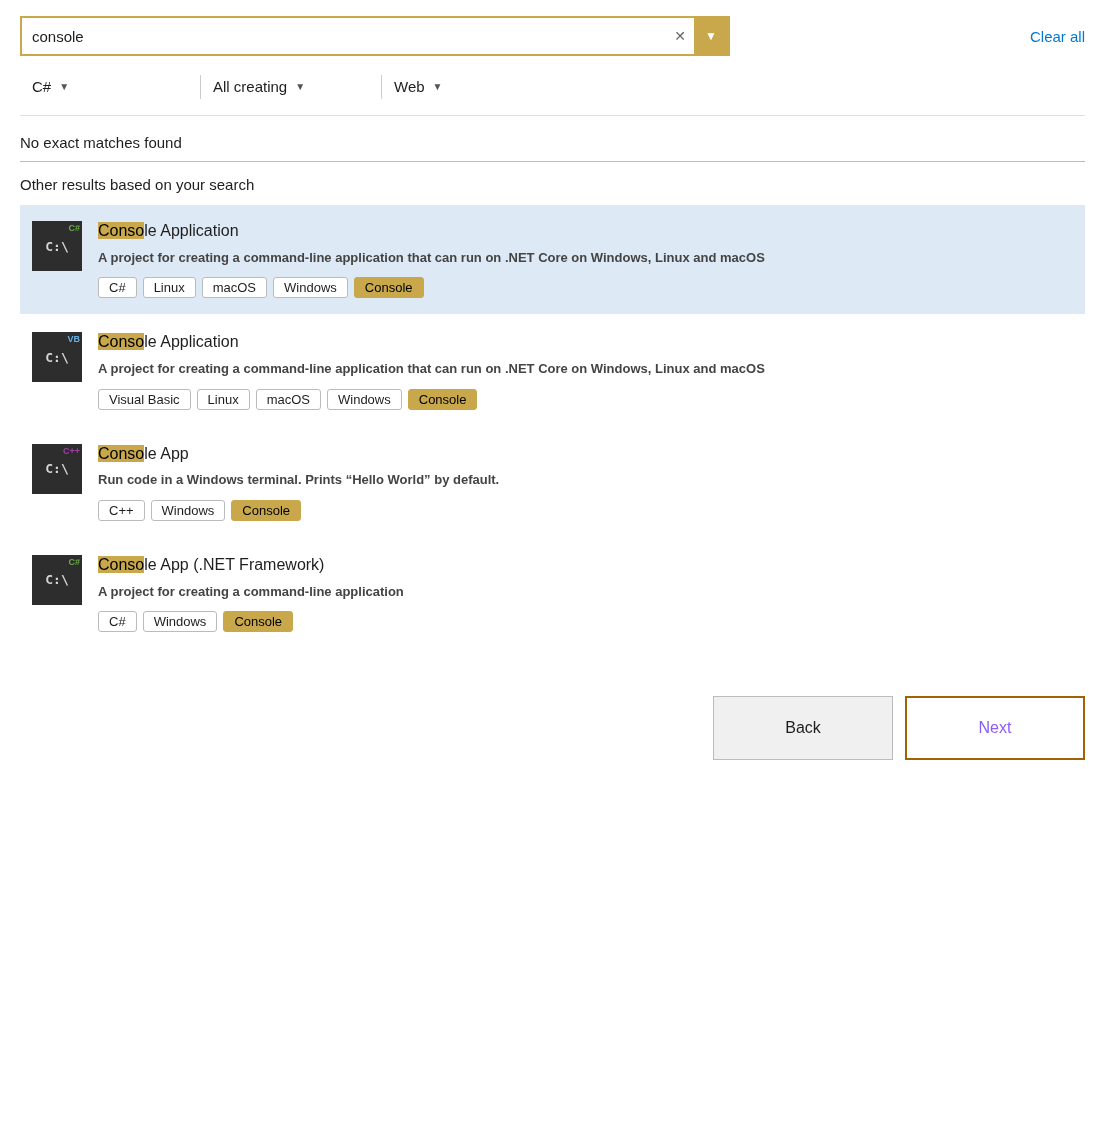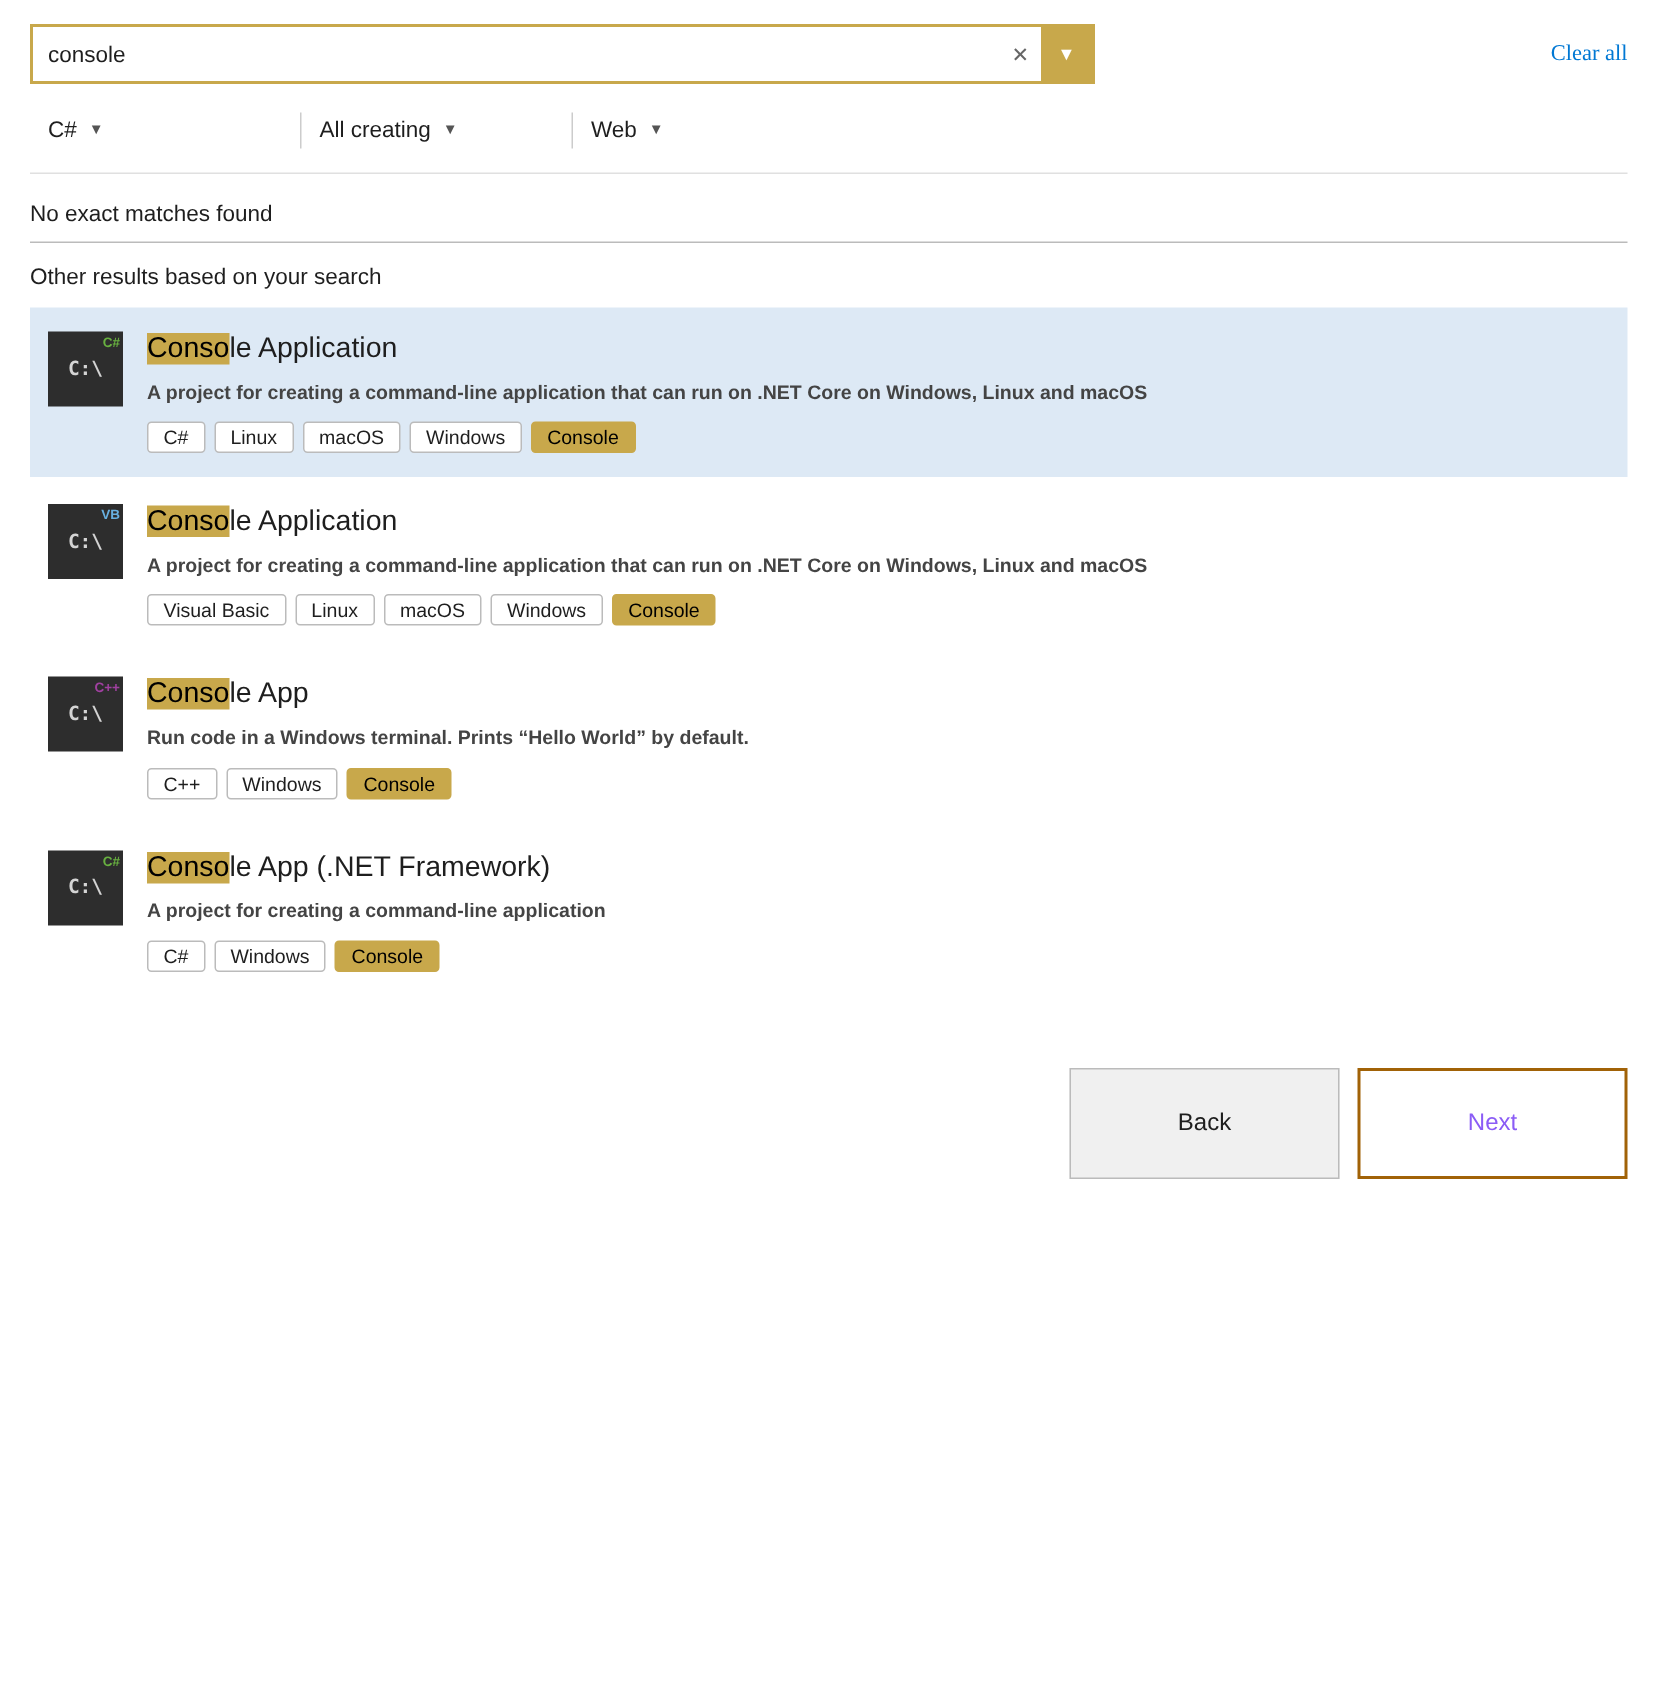--- a/index.html
+++ b/index.html
@@ -57,21 +57,21 @@
       color: #fff;
       font-size: 12px;
     }
     .clear-all-btn {
       margin-left: auto;
       color: #0078d4;
       background: none;
       border: none;
       font-size: 15px;
       cursor: pointer;
-      font-family: Liberation Serif, serif;
+      font-family: Liberation Sans, sans-serif;
     }
 
     
     .filter-row {
       display: flex;
       align-items: center;
       gap: 0;
       margin-bottom: 18px;
       border-bottom: 1px solid #e0e0e0;
       padding-bottom: 14px;
@@ -151,21 +151,21 @@
       font-weight: bold;
     }
     .item-icon .lang-badge.csharp { color: #68b040; }
     .item-icon .lang-badge.vb { color: #68b0e0; text-align: center; }
     .item-icon .lang-badge.cpp { color: #a040a0; }
 
     .item-content {
       flex: 1;
     }
     .item-title {
-      font-size: 19px;
+      font-size: 16px;
       font-weight: 400;
       color: #1e1e1e;
       margin-bottom: 6px;
       line-height: 1.3;
     }
     .item-title .highlight {
       background: #c8a84b;
       color: #000;
     }
     .item-desc {
@@ -197,21 +197,21 @@
     
     .bottom-row {
       display: flex;
       justify-content: flex-end;
       gap: 12px;
       padding: 20px 20px 16px;
       margin-top: 10px;
     }
     .btn {
       min-width: 180px;
-      height: 74px;
+      height: 64px;
       font-size: 16px;
       cursor: pointer;
       font-family: 'Segoe UI', Arial, sans-serif;
       border-radius: 0;
     }
     .btn-back {
       background: #f0f0f0;
       border: 1px solid #bbb;
       color: #1e1e1e;
     }

